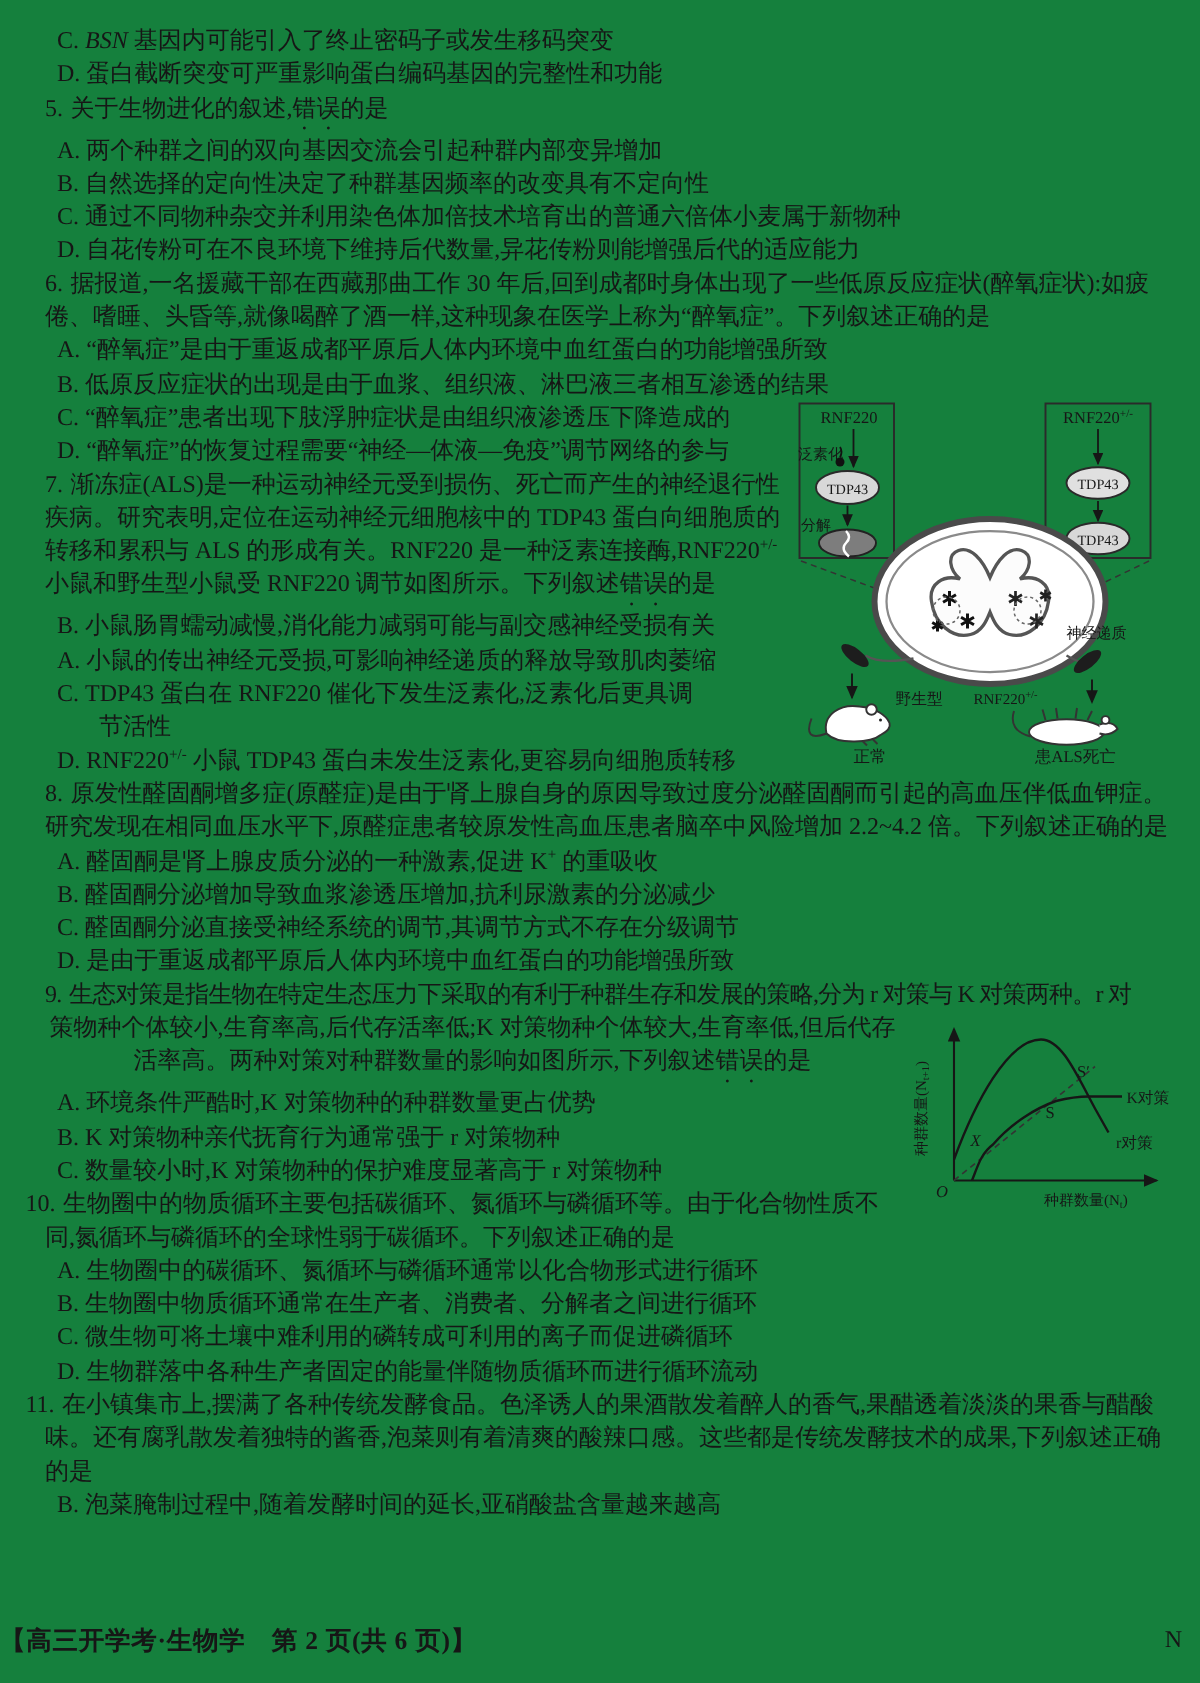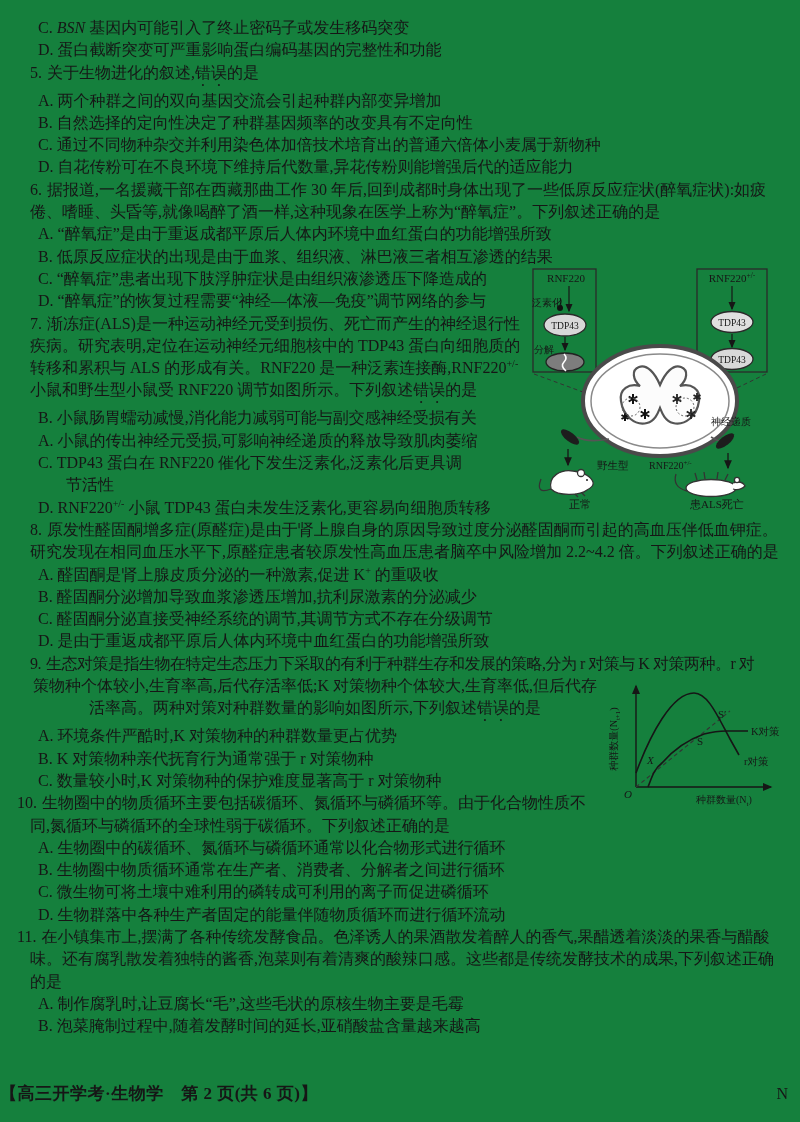--- a/index.html
+++ b/index.html
@@ -202,21 +202,20 @@
       </div>
       <div class="question q-10 q-2digit">
         <div class="q-stem"><span class="q-num">10.</span><span>生物圈中的物质循环主要包括碳循环、氮循环与磷循环等。由于化合物性质不同,氮循环与磷循环的全球性弱于碳循环。下列叙述正确的是</span></div>
         <div class="opt opt-A"><span class="opt-label">A.</span><span class="opt-text">生物圈中的碳循环、氮循环与磷循环通常以化合物形式进行循环</span></div>
         <div class="opt opt-B"><span class="opt-label">B.</span><span class="opt-text">生物圈中物质循环通常在生产者、消费者、分解者之间进行循环</span></div>
         <div class="opt opt-C"><span class="opt-label">C.</span><span class="opt-text">微生物可将土壤中难利用的磷转成可利用的离子而促进磷循环</span></div>
         <div class="opt opt-D"><span class="opt-label">D.</span><span class="opt-text">生物群落中各种生产者固定的能量伴随物质循环而进行循环流动</span></div>
       </div>
       <div class="question q-11 q-2digit">
         <div class="q-stem"><span class="q-num">11.</span><span>在小镇集市上,摆满了各种传统发酵食品。色泽诱人的果酒散发着醉人的香气,果醋透着淡淡的果香与醋酸味。还有腐乳散发着独特的酱香,泡菜则有着清爽的酸辣口感。这些都是传统发酵技术的成果,下列叙述正确的是</span></div>
-        <div class="opt opt-A"><span class="opt-label">A.</span><span class="opt-text">制作腐乳时,让豆腐长“毛”,这些毛状的原核生物主要是毛霉</span></div>
         <div class="opt opt-B"><span class="opt-label">B.</span><span class="opt-text">泡菜腌制过程中,随着发酵时间的延长,亚硝酸盐含量越来越高</span></div>
       </div>
     </div>
 
   <div class="footer-center">
     <span>【高三开学考·生物学　第 2 页(共 6 页)】</span>
   </div>
   <div class="footer-right">N</div>
 </div>
 

